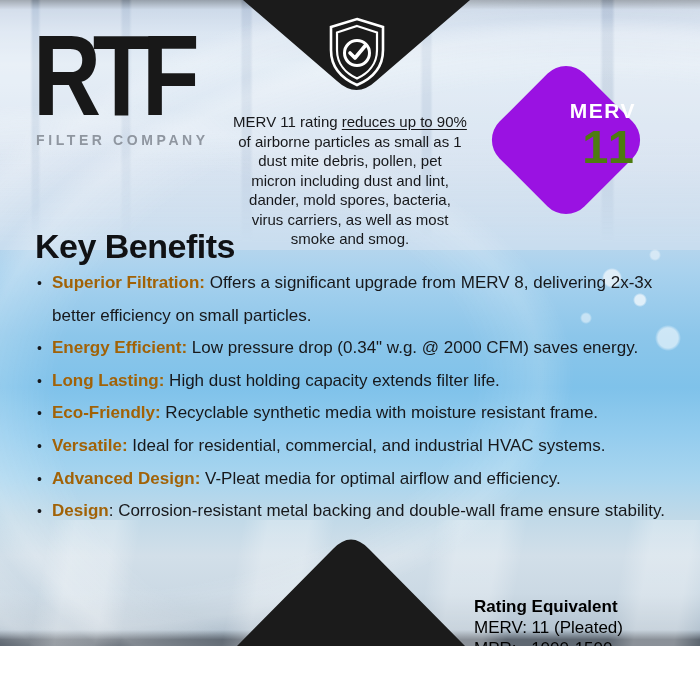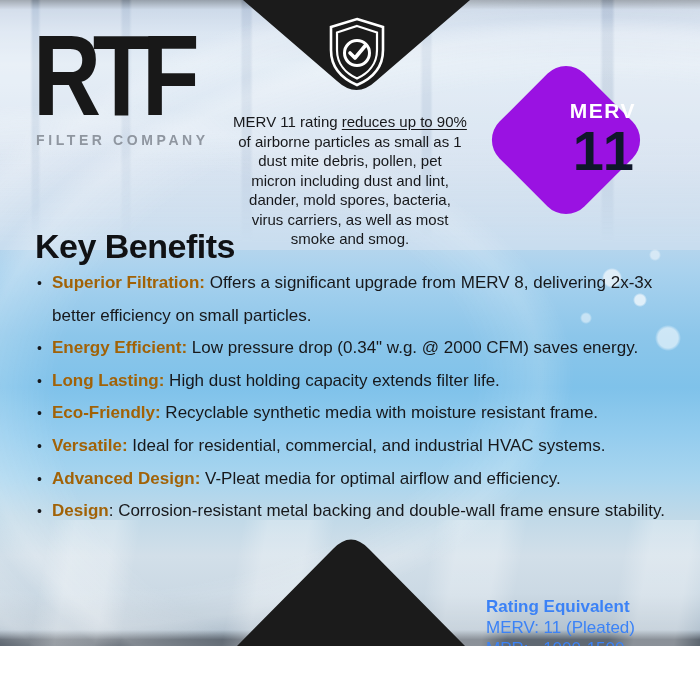--- a/index.html
+++ b/index.html
@@ -57,39 +57,39 @@
   .intro { position:absolute; left:223px; top:112px; width:254px; text-align:center;
     font-size:15px; line-height:19.5px; color:#17181b; font-weight:500; }
   .intro .ln { display:block; }
   .intro .u { text-decoration:underline; text-underline-offset:2px;margin-top:12px; }
 
   
   .diamond { position:absolute; left:506px; top:80px; width:120px; height:120px;
     border-radius:26px; transform:rotate(45deg); }
   .diamond-text { position:absolute; left:496px; top:99px; width:140px; text-align:right; }
   .diamond-text .merv { font-weight:bold; font-size:21px; letter-spacing:1.5px; color:#ffffff; }
-  .diamond-text .num { font-weight:bold; font-size:56px; line-height:1.0; color:#0f172a; letter-spacing:2px; }
+  .diamond-text .num { font-weight:bold; font-size:47px; line-height:1.0; color:#4d7c0f; letter-spacing:2px; }
 
   
   .kb-heading { position:absolute; left:35px; top:227px; font-size:34px; font-weight:bold;
     letter-spacing:-.5px; color:#101114; }
   .kb-list { position:absolute; left:35px; top:267px; width:648px; list-style:none;
     font-size:17px; line-height:32.6px; color:#17181b; }
   .kb-list li { position:relative; padding-left:17px; }
   .kb-list .dot { position:absolute; left:2px; top:0; font-size:14px; }
   .kb-list b { font-weight:bold; color:#a16207; }
 
   
   .stars { position:absolute; left:0; top:0; }
   .star { position:absolute; color:#141414; font-weight:bold;
     font-family:"DejaVu Sans", sans-serif; line-height:1; }
   .wedge { position:absolute; left:237px; bottom:0; width:228px; height:112px; }
 
   
-  .rating { position:absolute; left:486px; top:596px; font-size:17px; line-height:21px; color:#3b82f6; }
+  .rating { position:absolute; left:474px; top:596px; font-size:17px; line-height:21px; color:#000000; }
   .rating .hd { font-weight:bold; font-size:17px; }
 </style>
 </head>
 <body>
 
 <div id="stage">
 
   <div class="bg"></div>
   <div class="bg-panes"></div>
   <div class="bg-swirl"></div>

